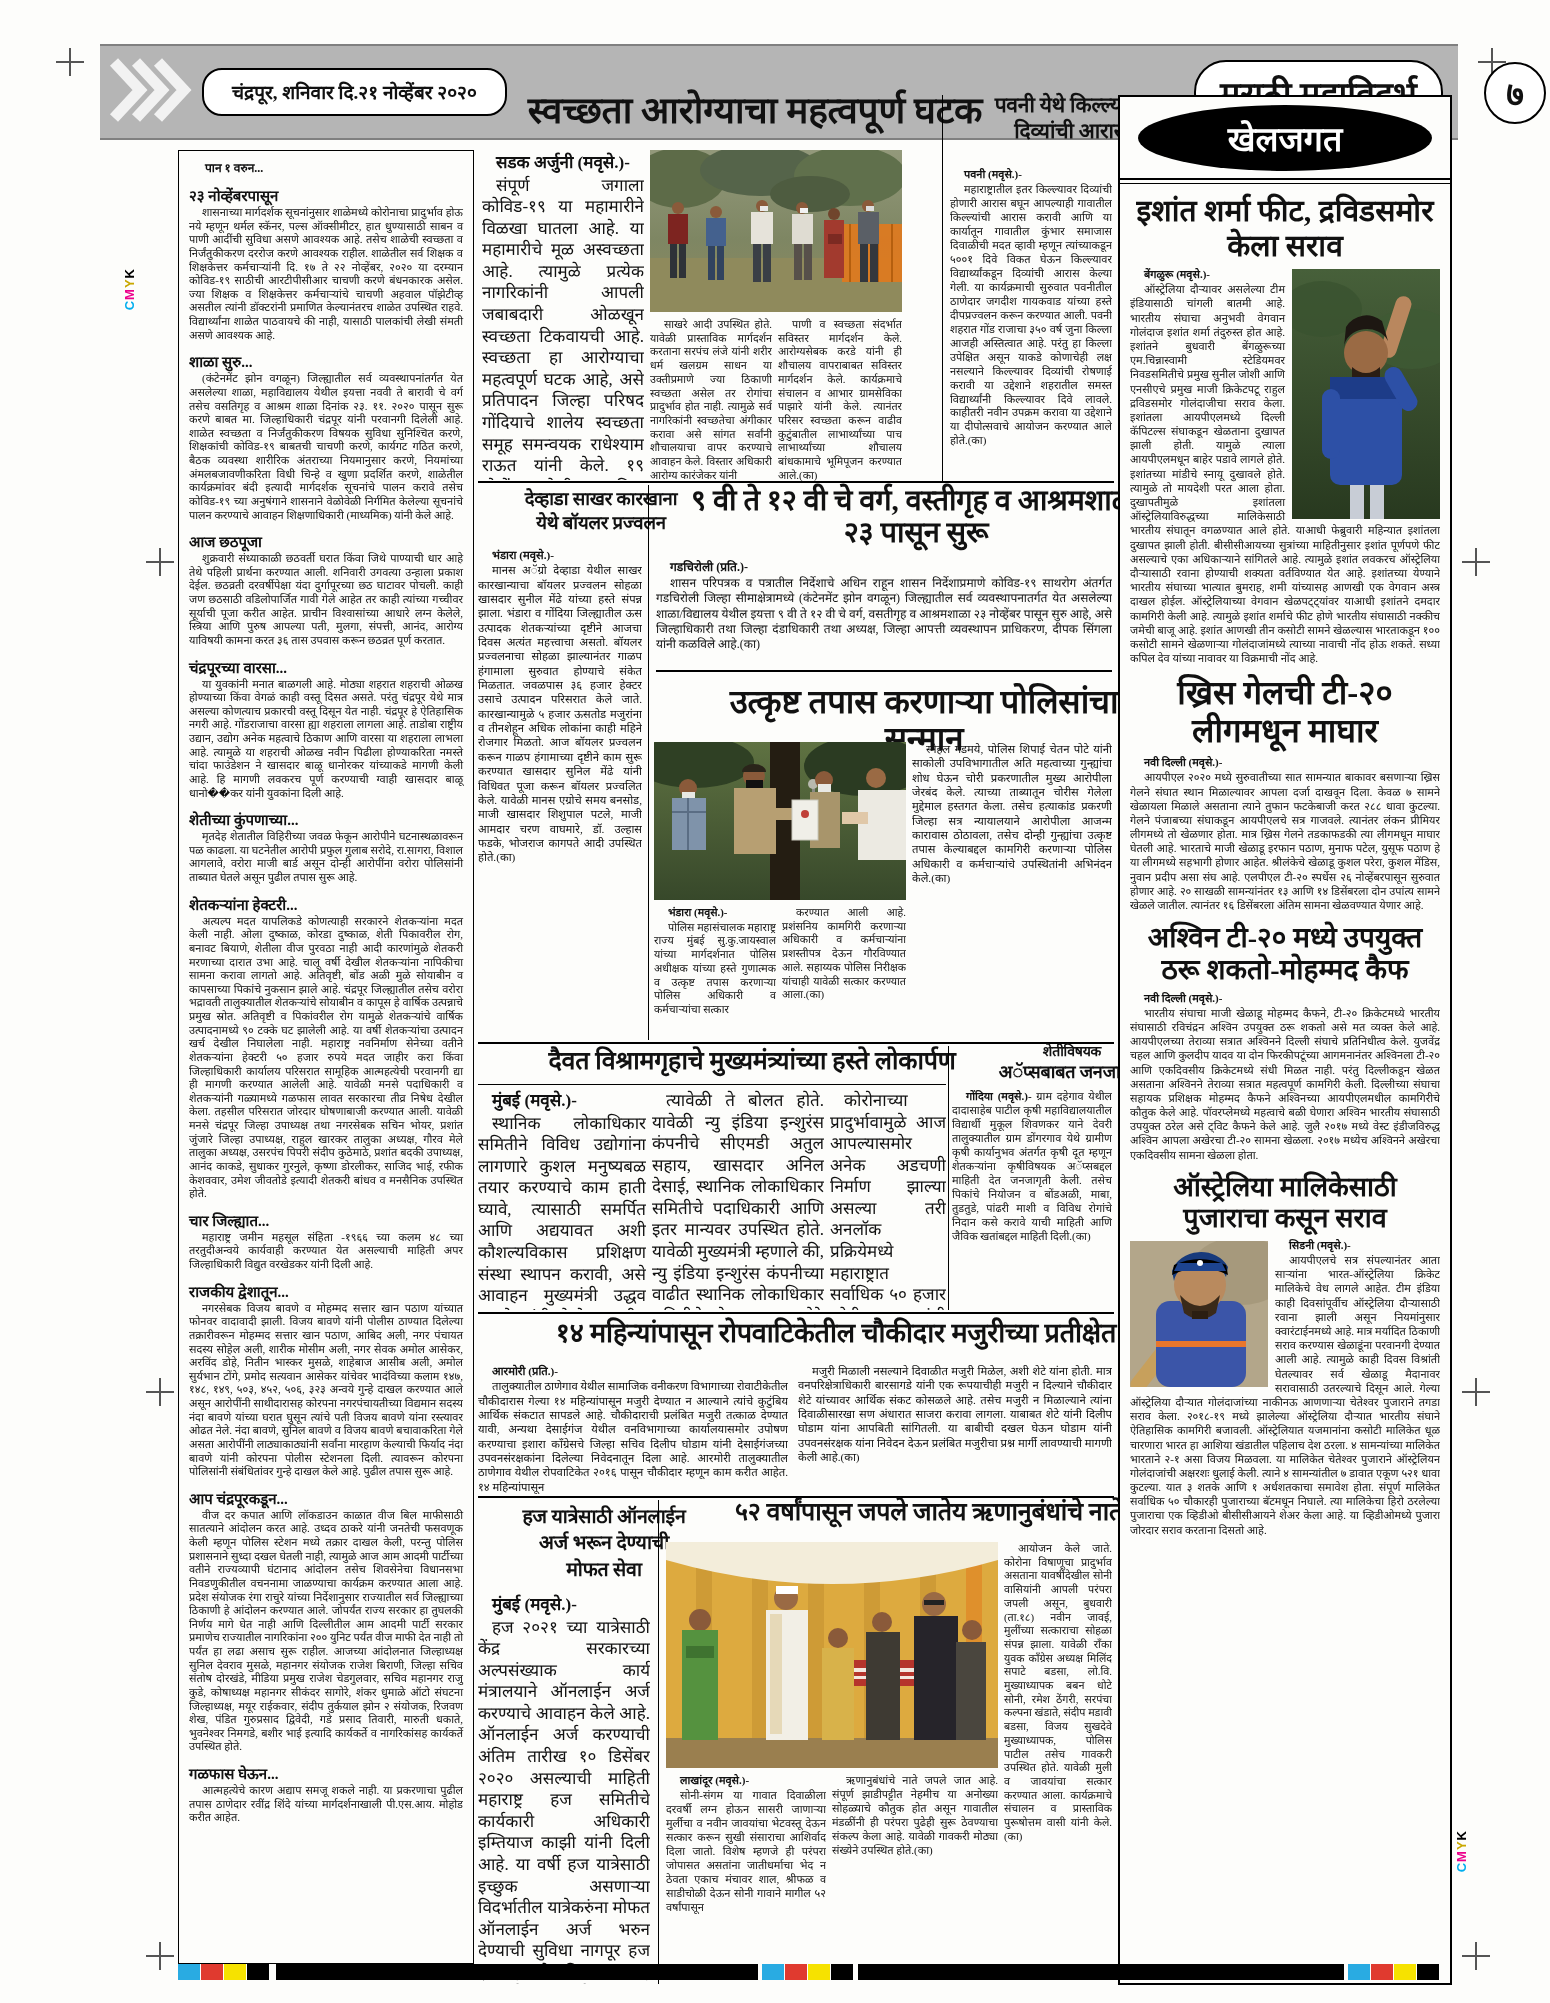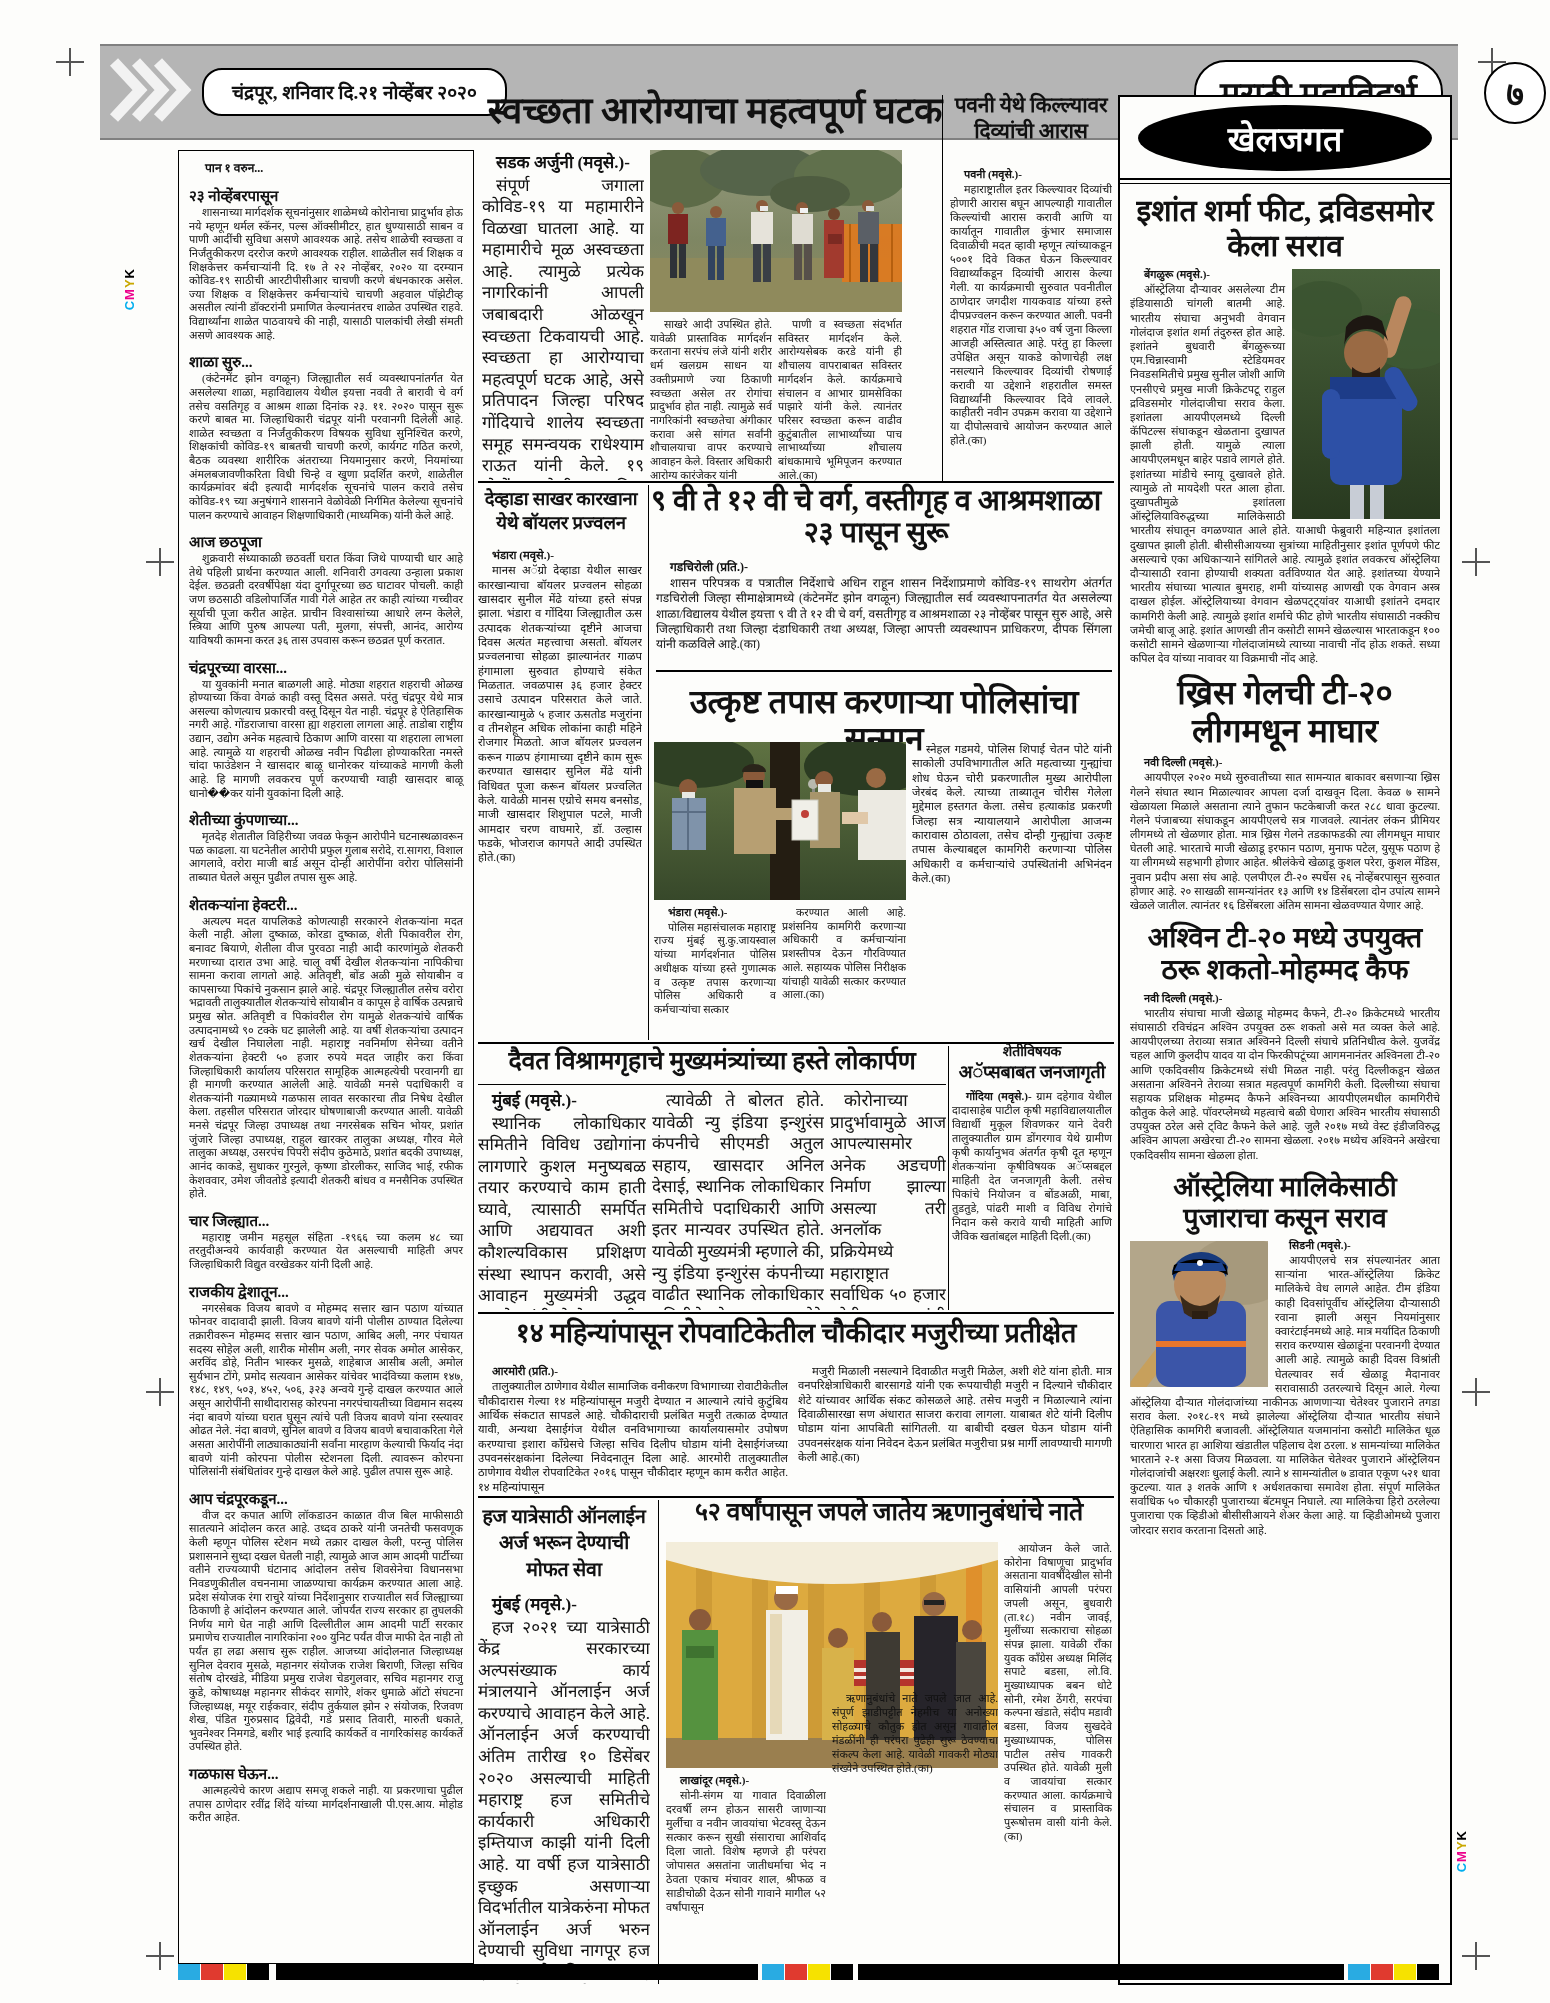--- a/index.html
+++ b/index.html
@@ -1,19 +1,19 @@
 <!DOCTYPE html>
 <html><head>
 <meta charset="utf-8">
 <style>
   html,body{margin:0;padding:0;background:#e9e9e9;}
   .page{position:relative;width:1550px;height:2003px;background:#fdfdfb;margin:0 auto;
         font-family:"Liberation Serif","DejaVu Serif",serif;color:#111;overflow:hidden;}
   .abs{position:absolute;}
-  .hl{font-weight:bold;text-align:center;line-height:1.12;letter-spacing:-.2px;}
+  .hl{font-weight:bold;text-align:center;line-height:1.12;letter-spacing:-.2px;margin-left:40px;}
   .bt{ text-align:justify;overflow:hidden;line-height:1.27;}
   .bt .byline{font-weight:bold;text-indent:14px;margin:0 0 1px 0;}
   .bt p{margin:0;text-indent:14px;}
   .fs108{font-size:10.8px;} .fs11{font-size:11px;} .fs112{font-size:17px;}
   .fs113{font-size:11.3px;} .fs12{font-size:12px;}
   .hrule{background:#000;height:2px;}
   .vrule{background:#000;width:1px;}
   
   .masthead{background:#b5b5b5;border-top:2px solid #808080;border-bottom:2px solid #808080;}
   .pill{background:#fff;border:2px solid #000;border-radius:20px;display:flex;align-items:center;justify-content:center;font-weight:bold;}
@@ -351,21 +351,21 @@
         <circle cx="306" cy="88" r="10" fill="#8a5a3a"></circle>
     </svg>
   </div>
   <div class="abs bt fs108" style="left:1004px;top:1542px;width:108px;height:442px">
     <p>आयोजन केले जाते. कोरोना विषाणूचा प्रादुर्भाव असताना यावर्षीदेखील सोनी वासियांनी आपली परंपरा जपली असून, बुधवारी (ता.१८) नवीन जावई, मुलींच्या सत्काराचा सोहळा संपन्न झाला. यावेळी राँका युवक काँग्रेस अध्यक्ष मिलिंद सपाटे बडसा, लो.वि. मुख्याध्यापक बबन धोटे सोनी, रमेश ठेंगरी, सरपंचा कल्पना खंडाते, संदीप मडावी बडसा, विजय सुखदेवे मुख्याध्यापक, पोलिस पाटील तसेच गावकरी उपस्थित होते. यावेळी मुली व जावयांचा सत्कार करण्यात आला. कार्यक्रमाचे संचालन व प्रास्ताविक पुरूषोत्तम वासी यांनी केले.(का)</p>
   </div>
   <div class="abs bt fs11" style="left:666px;top:1774px;width:160px;height:210px">
     <p class="byline">लाखांदूर (मवृसे.)-</p>
     <p>सोनी-संगम या गावात दिवाळीला दरवर्षी लग्न होऊन सासरी जाणाऱ्या मुर्लीचा व नवीन जावयांचा भेटवस्तू देऊन सत्कार करून सुखी संसाराचा आशिर्वाद दिला जातो. विशेष म्हणजे ही परंपरा जोपासत असतांना जातीधर्माचा भेद न ठेवता एकाच मंचावर शाल, श्रीफळ व साडीचोळी देऊन सोनी गावाने मागील ५२ वर्षांपासून</p>
   </div>
-  <div class="abs bt fs11" style="left:832px;top:1692px;width:166px;height:210px">
+  <div class="abs bt fs11" style="left:832px;top:1774px;width:166px;height:210px">
     <p>ऋणानुबंधांचे नाते जपले जात आहे. संपूर्ण झाडीपट्टीत नेहमीच या अनोख्या सोहळ्याचे कौतुक होत असून गावातील मंडळींनी ही परंपरा पुढेही सुरू ठेवण्याचा संकल्प केला आहे. यावेळी गावकरी मोठ्या संख्येने उपस्थित होते.(का)</p>
   </div>
 
   <div class="abs sportsbox" style="left:1118px;top:95px;width:310px;height:1886px">
     <div class="sbanner">खेलजगत</div>
     <div class="sbanner-rule"></div>
 
     <div class="sart">
       <h2 style="font-size:30px">इशांत शर्मा फीट, द्रविडसमोर केला सराव</h2>
       <div class="bt fs11">

